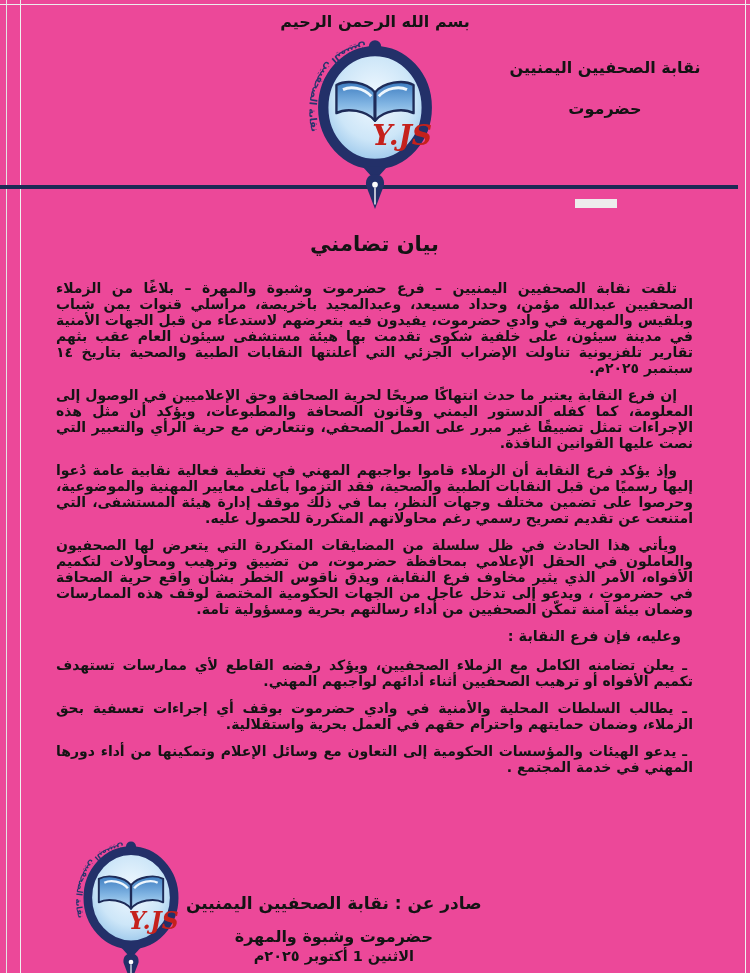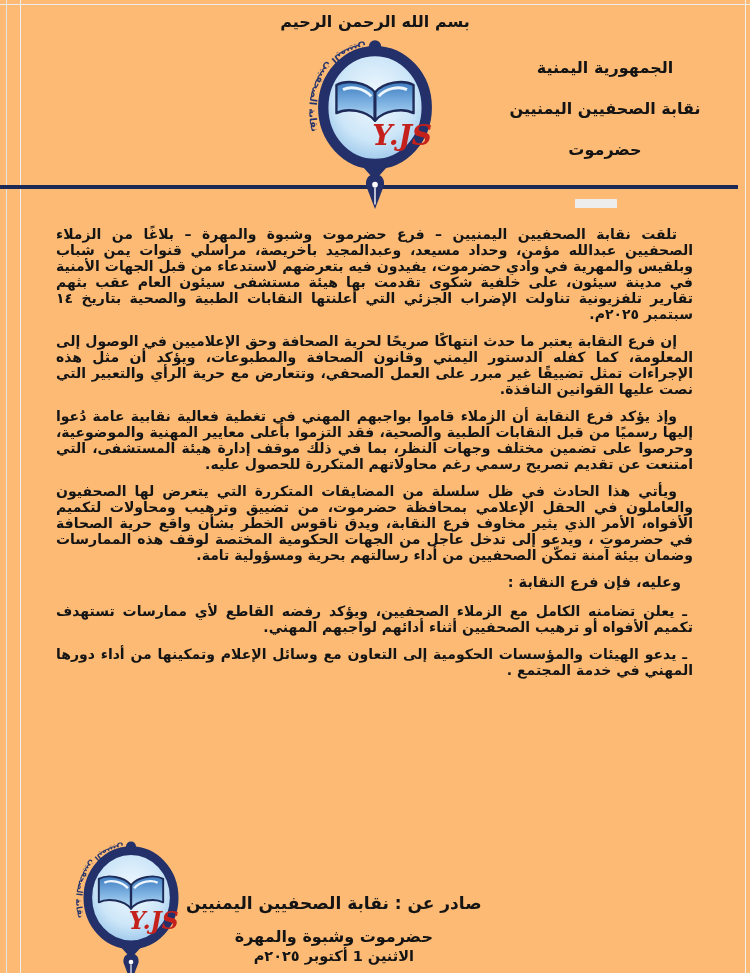--- a/index.html
+++ b/index.html
@@ -1,17 +1,17 @@
 <!DOCTYPE html>
 <html lang="ar"><head>
 <meta charset="utf-8">
 <style>
   html,body{margin:0;padding:0;}
   body{width:750px;height:973px;background:#f4f4f4;font-family:"DejaVu Sans",sans-serif;}
-  .doc{position:relative;width:750px;height:973px;background:#fdba74;overflow:hidden;color:#141414;}
+  .doc{position:relative;width:750px;height:973px;background:#ec4899;overflow:hidden;color:#141414;}
 
   
   .edge-left{position:absolute;left:6px;top:0;bottom:0;width:1px;background:#e4e4e4;}
   .edge-left2{position:absolute;left:20px;top:0;bottom:0;width:1px;background:#f0f0f0;}
   .edge-top{position:absolute;top:4px;left:0;right:0;height:1px;background:#ededed;}
   .edge-right{position:absolute;right:4px;top:0;bottom:0;width:1px;background:#efefef;}
   .artifact{position:absolute;top:199px;left:575px;width:42px;height:9px;background:#ededed;}
 
   .bismillah{position:absolute;top:12px;left:0;right:0;text-align:center;
     font-weight:700;font-size:16px;direction:rtl;}
@@ -68,21 +68,20 @@
   <div class="edge-left"></div>
   <div class="edge-left2"></div>
   <div class="edge-top"></div>
   <div class="edge-right"></div>
   <div class="artifact"></div>
 
   <div class="bismillah">بسم الله الرحمن الرحيم</div>
 
 
   <div class="arb-block">
-    <div>الجمهورية اليمنية</div>
     <div>نقابة الصحفيين اليمنيين</div>
     <div>حضرموت</div>
   </div>
 
   <div class="logo-main">
     <svg viewBox="0 0 140 186" width="132" height="175">
       <g>
         <circle cx="70" cy="11" r="6.5" fill="#233069"></circle>
         <ellipse cx="70" cy="76" rx="55" ry="60" fill="url(#gInner)" stroke="#233069" stroke-width="11"></ellipse>
         <text class="ring-text">
@@ -102,26 +101,28 @@
           <circle cx="70" cy="158" r="3" fill="#fdfdfd"></circle>
           <line x1="70" y1="161" x2="70" y2="179" stroke="#fdfdfd" stroke-width="1.5"></line>
         </g>
       </g>
     </svg>
   </div>
 
   <div class="rule"></div>
 
   <main class="content">
+    <h1 class="title">بيان تضامني</h1>
     <p class="para">تلقت نقابة الصحفيين اليمنيين – فرع حضرموت وشبوة والمهرة – بلاغًا من الزملاء الصحفيين عبدالله مؤمن، وحداد مسيعد، وعبدالمجيد باخريصة، مراسلي قنوات يمن شباب وبلقيس والمهرية في وادي حضرموت، يفيدون فيه بتعرضهم لاستدعاء من قبل الجهات الأمنية في مدينة سيئون، على خلفية شكوى تقدمت بها هيئة مستشفى سيئون العام عقب بثهم تقارير تلفزيونية تناولت الإضراب الجزئي التي أعلنتها النقابات الطبية والصحية بتاريخ ١٤ سبتمبر ٢٠٢٥م.</p>
     <p class="para">إن فرع النقابة يعتبر ما حدث انتهاكًا صريحًا لحرية الصحافة وحق الإعلاميين في الوصول إلى المعلومة، كما كفله الدستور اليمني وقانون الصحافة والمطبوعات، ويؤكد أن مثل هذه الإجراءات تمثل تضييقًا غير مبرر على العمل الصحفي، وتتعارض مع حرية الرأي والتعبير التي نصت عليها القوانين النافذة.</p>
     <p class="para">وإذ يؤكد فرع النقابة أن الزملاء قاموا بواجبهم المهني في تغطية فعالية نقابية عامة دُعوا إليها رسميًا من قبل النقابات الطبية والصحية، فقد التزموا بأعلى معايير المهنية والموضوعية، وحرصوا على تضمين مختلف وجهات النظر، بما في ذلك موقف إدارة هيئة المستشفى، التي امتنعت عن تقديم تصريح رسمي رغم محاولاتهم المتكررة للحصول عليه.</p>
     <p class="para">ويأتي هذا الحادث في ظل سلسلة من المضايقات المتكررة التي يتعرض لها الصحفيون والعاملون في الحقل الإعلامي بمحافظة حضرموت، من تضييق وترهيب ومحاولات لتكميم الأفواه، الأمر الذي يثير مخاوف فرع النقابة، ويدق ناقوس الخطر بشأن واقع حرية الصحافة في حضرموت ، ويدعو إلى تدخل عاجل من الجهات الحكومية المختصة لوقف هذه الممارسات وضمان بيئة آمنة تمكّن الصحفيين من أداء رسالتهم بحرية ومسؤولية تامة.</p>
     <p class="lead">وعليه، فإن فرع النقابة :</p>
     <p class="para bullet">ـ يعلن تضامنه الكامل مع الزملاء الصحفيين، ويؤكد رفضه القاطع لأي ممارسات تستهدف تكميم الأفواه أو ترهيب الصحفيين أثناء أدائهم لواجبهم المهني.</p>
+    <p class="para bullet">ـ يطالب السلطات المحلية والأمنية في وادي حضرموت بوقف أي إجراءات تعسفية بحق الزملاء، وضمان حمايتهم واحترام حقهم في العمل بحرية واستقلالية.</p>
     <p class="para bullet">ـ يدعو الهيئات والمؤسسات الحكومية إلى التعاون مع وسائل الإعلام وتمكينها من أداء دورها المهني في خدمة المجتمع .</p>
   </main>
 
   <footer class="footer">
     <div class="logo-footer">
       <svg viewBox="0 0 140 186" width="110" height="146">
         <g>
           <circle cx="70" cy="11" r="6.5" fill="#233069"></circle>
           <ellipse cx="70" cy="76" rx="55" ry="60" fill="url(#gInner)" stroke="#233069" stroke-width="11"></ellipse>
           <text class="ring-text">

